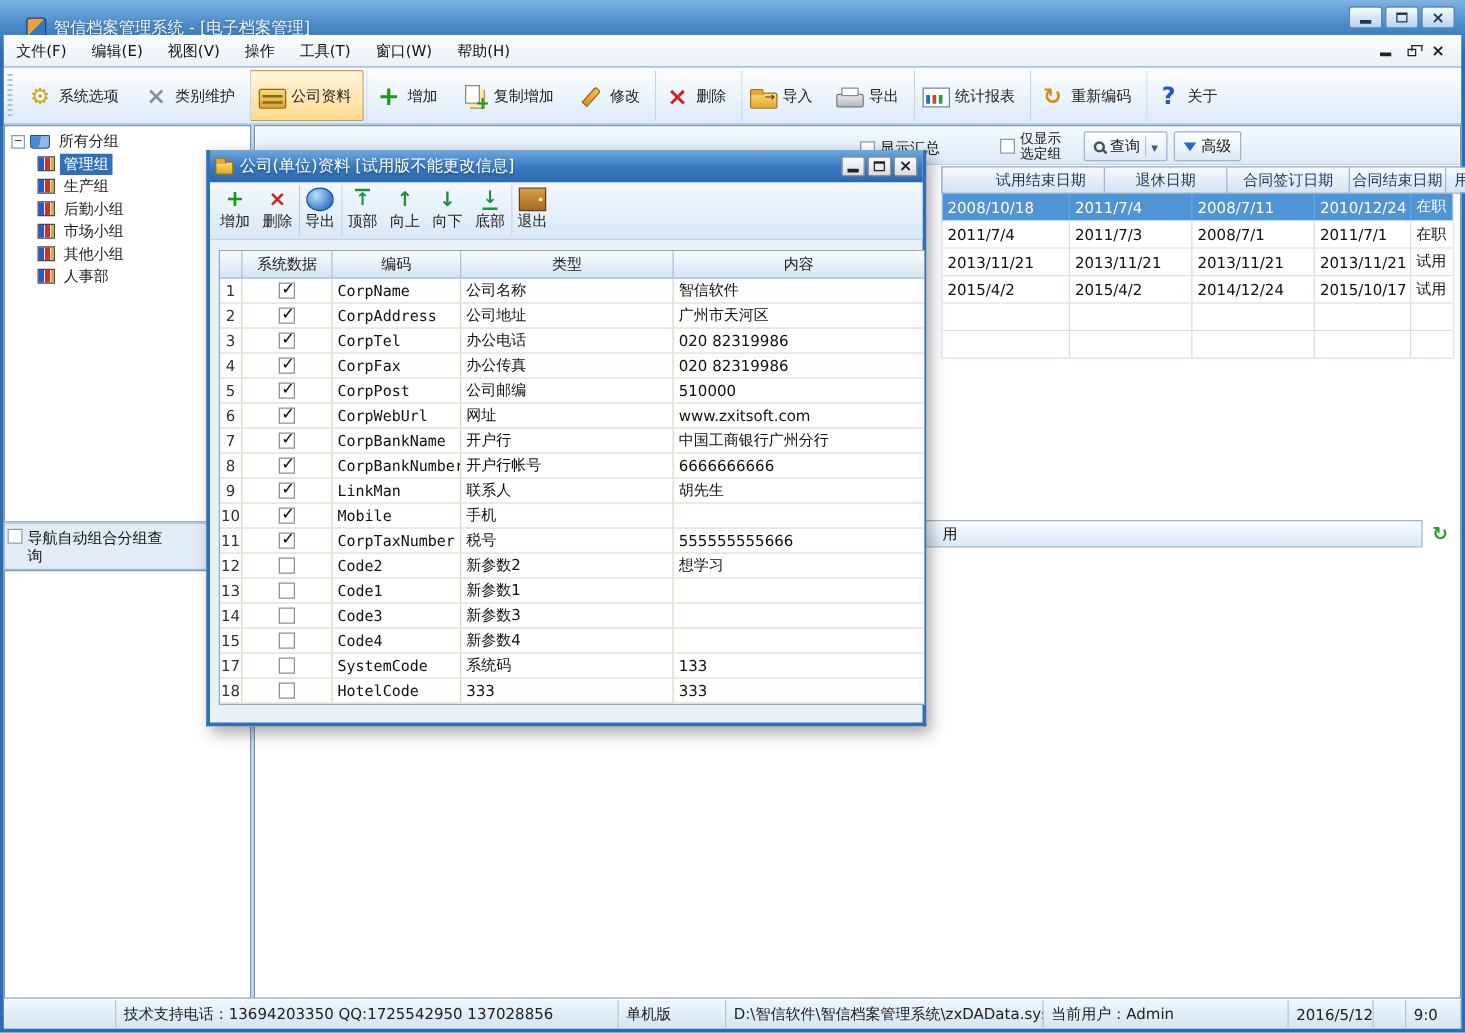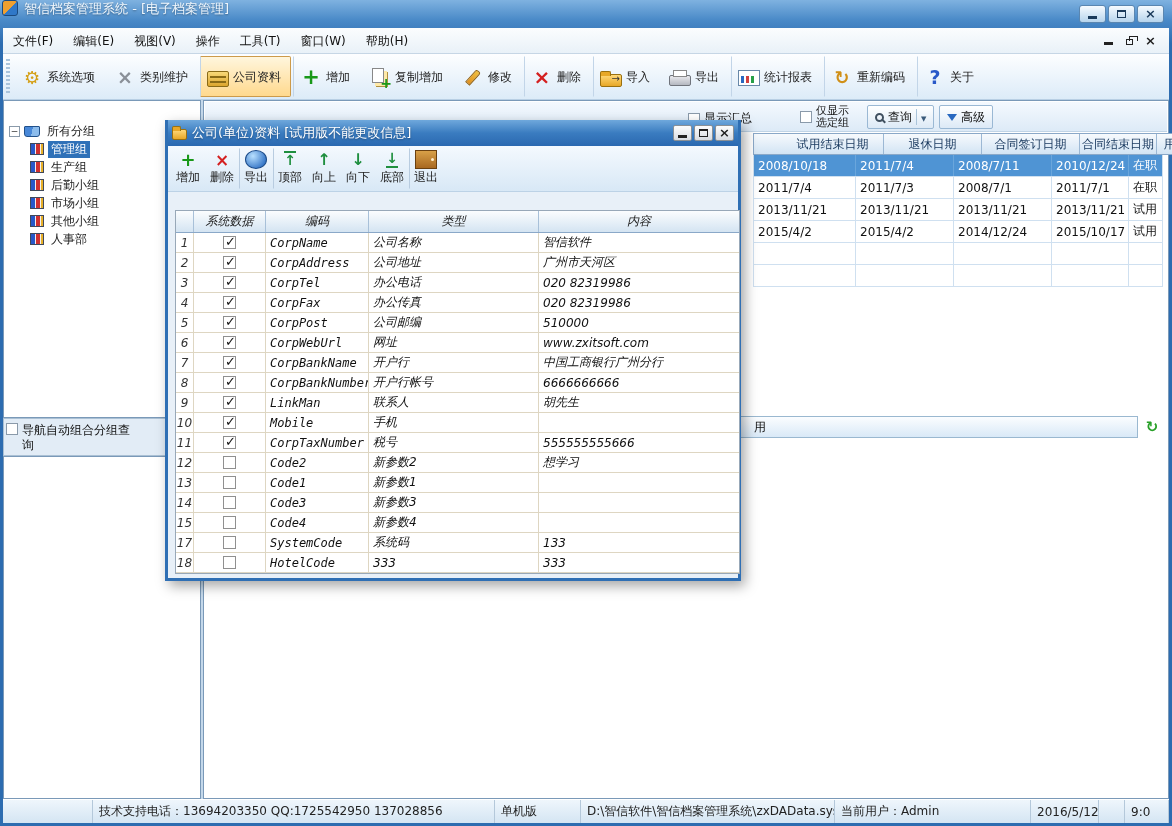--- a/index.html
+++ b/index.html
@@ -10,21 +10,21 @@
     color: #111;
     cursor: default;
     background:#6a7a8a;
     overflow:hidden;
   }
   .window { position:relative; width:1172px; height:826px; background:#2d6cb0; }
 
   
   .titlebar { position:absolute; left:0; top:0; right:0; height:44px;
     background:linear-gradient(180deg,#7fb2e0 0%, #4a8ac8 45%, #2d6cb0 100%);
-    display:flex; padding-left:2px; gap:6px; }
+    display:flex; align-items:center; padding-left:21px; gap:6px; }
   .appicon { width:16px; height:16px; border-radius:3px;
     background:linear-gradient(135deg,#f0a030 0 50%, #3078c8 50% 100%);
     border:1px solid #1a4a80; }
   .apptitle { color:#f0f7fd; font-size:13px; text-shadow:0 1px 2px rgba(0,0,0,.35); }
   .wbtns { position:absolute; right:8px; top:5px; display:flex; gap:2px; }
   .wbtn { width:27px; height:18px; border:1px solid #5a86b0; border-radius:3px;
     background:linear-gradient(#f6fbff,#b6d4ec); display:flex; align-items:center; justify-content:center; color:#1a3a5a; }
   .gb-min { width:9px; height:3px; background:currentColor; margin-top:6px; }
   .gb-max { width:9px; height:8px; border:1px solid currentColor; border-top-width:2px; }
   .gb-restore { width:7px; height:6px; border:1px solid currentColor; position:relative; margin-top:2px; }
@@ -93,21 +93,21 @@
   .ic.ddown::before   { content:"↓"; font-size:16px; font-weight:bold; color:#1f8f3f; }
   .ic.dbottom::before { content:"↓"; font-size:14px; font-weight:bold; color:#1f8f3f; border-bottom:2px solid #1f8f3f; line-height:1.1; }
   .ic.dexit { position:relative; width:12px; height:15px; background:linear-gradient(#d8a048,#a86820); border:1px solid #6a4010; }
   .ic.dexit::after { content:""; position:absolute; right:2px; top:7px; width:3px; height:3px; border-radius:50%; background:#ffeecc; }
 
   
   .workspace { position:absolute; left:3px; right:3px; top:100px; bottom:27px; background:#c4d8ea; }
 
   .leftpanel { position:absolute; left:0; top:0; width:199px; bottom:0; }
   .tree { position:absolute; left:0; top:0; width:198px; height:318px; background:#fff;
-    border:1px solid #7a99b8; padding-top:21px; overflow:hidden; }
+    border:1px solid #7a99b8; padding-top:3px; overflow:hidden; }
   .trow { display:flex; align-items:center; height:18px; padding-left:5px; white-space:nowrap; }
   .trow.child { padding-left:26px; }
   .tlabel { padding:0 3px; }
   .trow.sel .tlabel { background:#2f71b8; color:#fff; }
   .expander { width:11px; height:11px; border:1px solid #8a9aaa; background:#fff; margin-right:4px;
     display:inline-flex; align-items:center; justify-content:center; font-size:9px; color:#333; flex:none; }
   .expander::before { content:"\2212"; line-height:1; }
   .openbook { width:16px; height:11px; margin-right:4px; flex:none; border:1px solid #20508a; border-radius:1px 1px 3px 3px;
     background:linear-gradient(100deg,#4888d8 0 50%, #8cbcec 50% 100%); }
   .books { width:14px; height:12px; margin-right:4px; flex:none; border:1px solid #40485a;
@@ -178,21 +178,21 @@
   .dwbtn { width:19px; height:16px; border:1px solid #8a9096; border-radius:2px; color:#222;
     background:linear-gradient(#fdfdfd,#d8dce2); display:flex; align-items:center; justify-content:center; }
   .dtoolbar { height:46px; background:linear-gradient(#f4f9fe,#d8e8f6); border-bottom:1px solid #bcd2e6;
     display:flex; align-items:stretch; padding:1px 3px; }
   .dtbtn { min-width:34px; padding:1px 4px 0; margin:1px 0; display:flex; flex-direction:column; align-items:center; border:1px solid transparent; border-radius:2px; }
   .dtbtn .ic { height:19px; }
   .dtlabel { font-size:12px; white-space:nowrap; color:#222; }
   .dtoolbar > .dtbtn:nth-child(3), .dtoolbar > .dtbtn:nth-child(4), .dtoolbar > .dtbtn:nth-child(8)
     { border-left:1px solid #b8cce0; border-radius:0 2px 2px 0; }
 
-  .dtablewrap { margin:18px 0 0 7px; width:565px; background:#fff; border:1px solid #98a8b8;font-style:italic; }
+  .dtablewrap { margin:8px 0 0 7px; width:565px; background:#fff; border:1px solid #98a8b8; }
   .dheader { display:flex; height:22px; background:linear-gradient(#fbfdfe,#d4e4f2);
     border-bottom:1px solid #8aa8c8; color:#1a1a1a; }
   .dh { display:flex; align-items:center; justify-content:center; border-right:1px solid #a8c0d8;
     overflow:hidden; white-space:nowrap; }
   .drow { display:flex; height:20px; border-bottom:1px solid #ded6c2; background:#fff; }
   .dc { display:flex; align-items:center; border-right:1px solid #ded6c2; overflow:hidden;
     white-space:nowrap; padding-left:4px; }
   .c-num { width:18px; justify-content:center; padding-left:0; color:#333; }
   .c-sys { width:72px; justify-content:center; padding-left:0; }
   .c-code { width:103px; font-family:"DejaVu Sans Mono","Liberation Mono",monospace; font-size:12px; }

